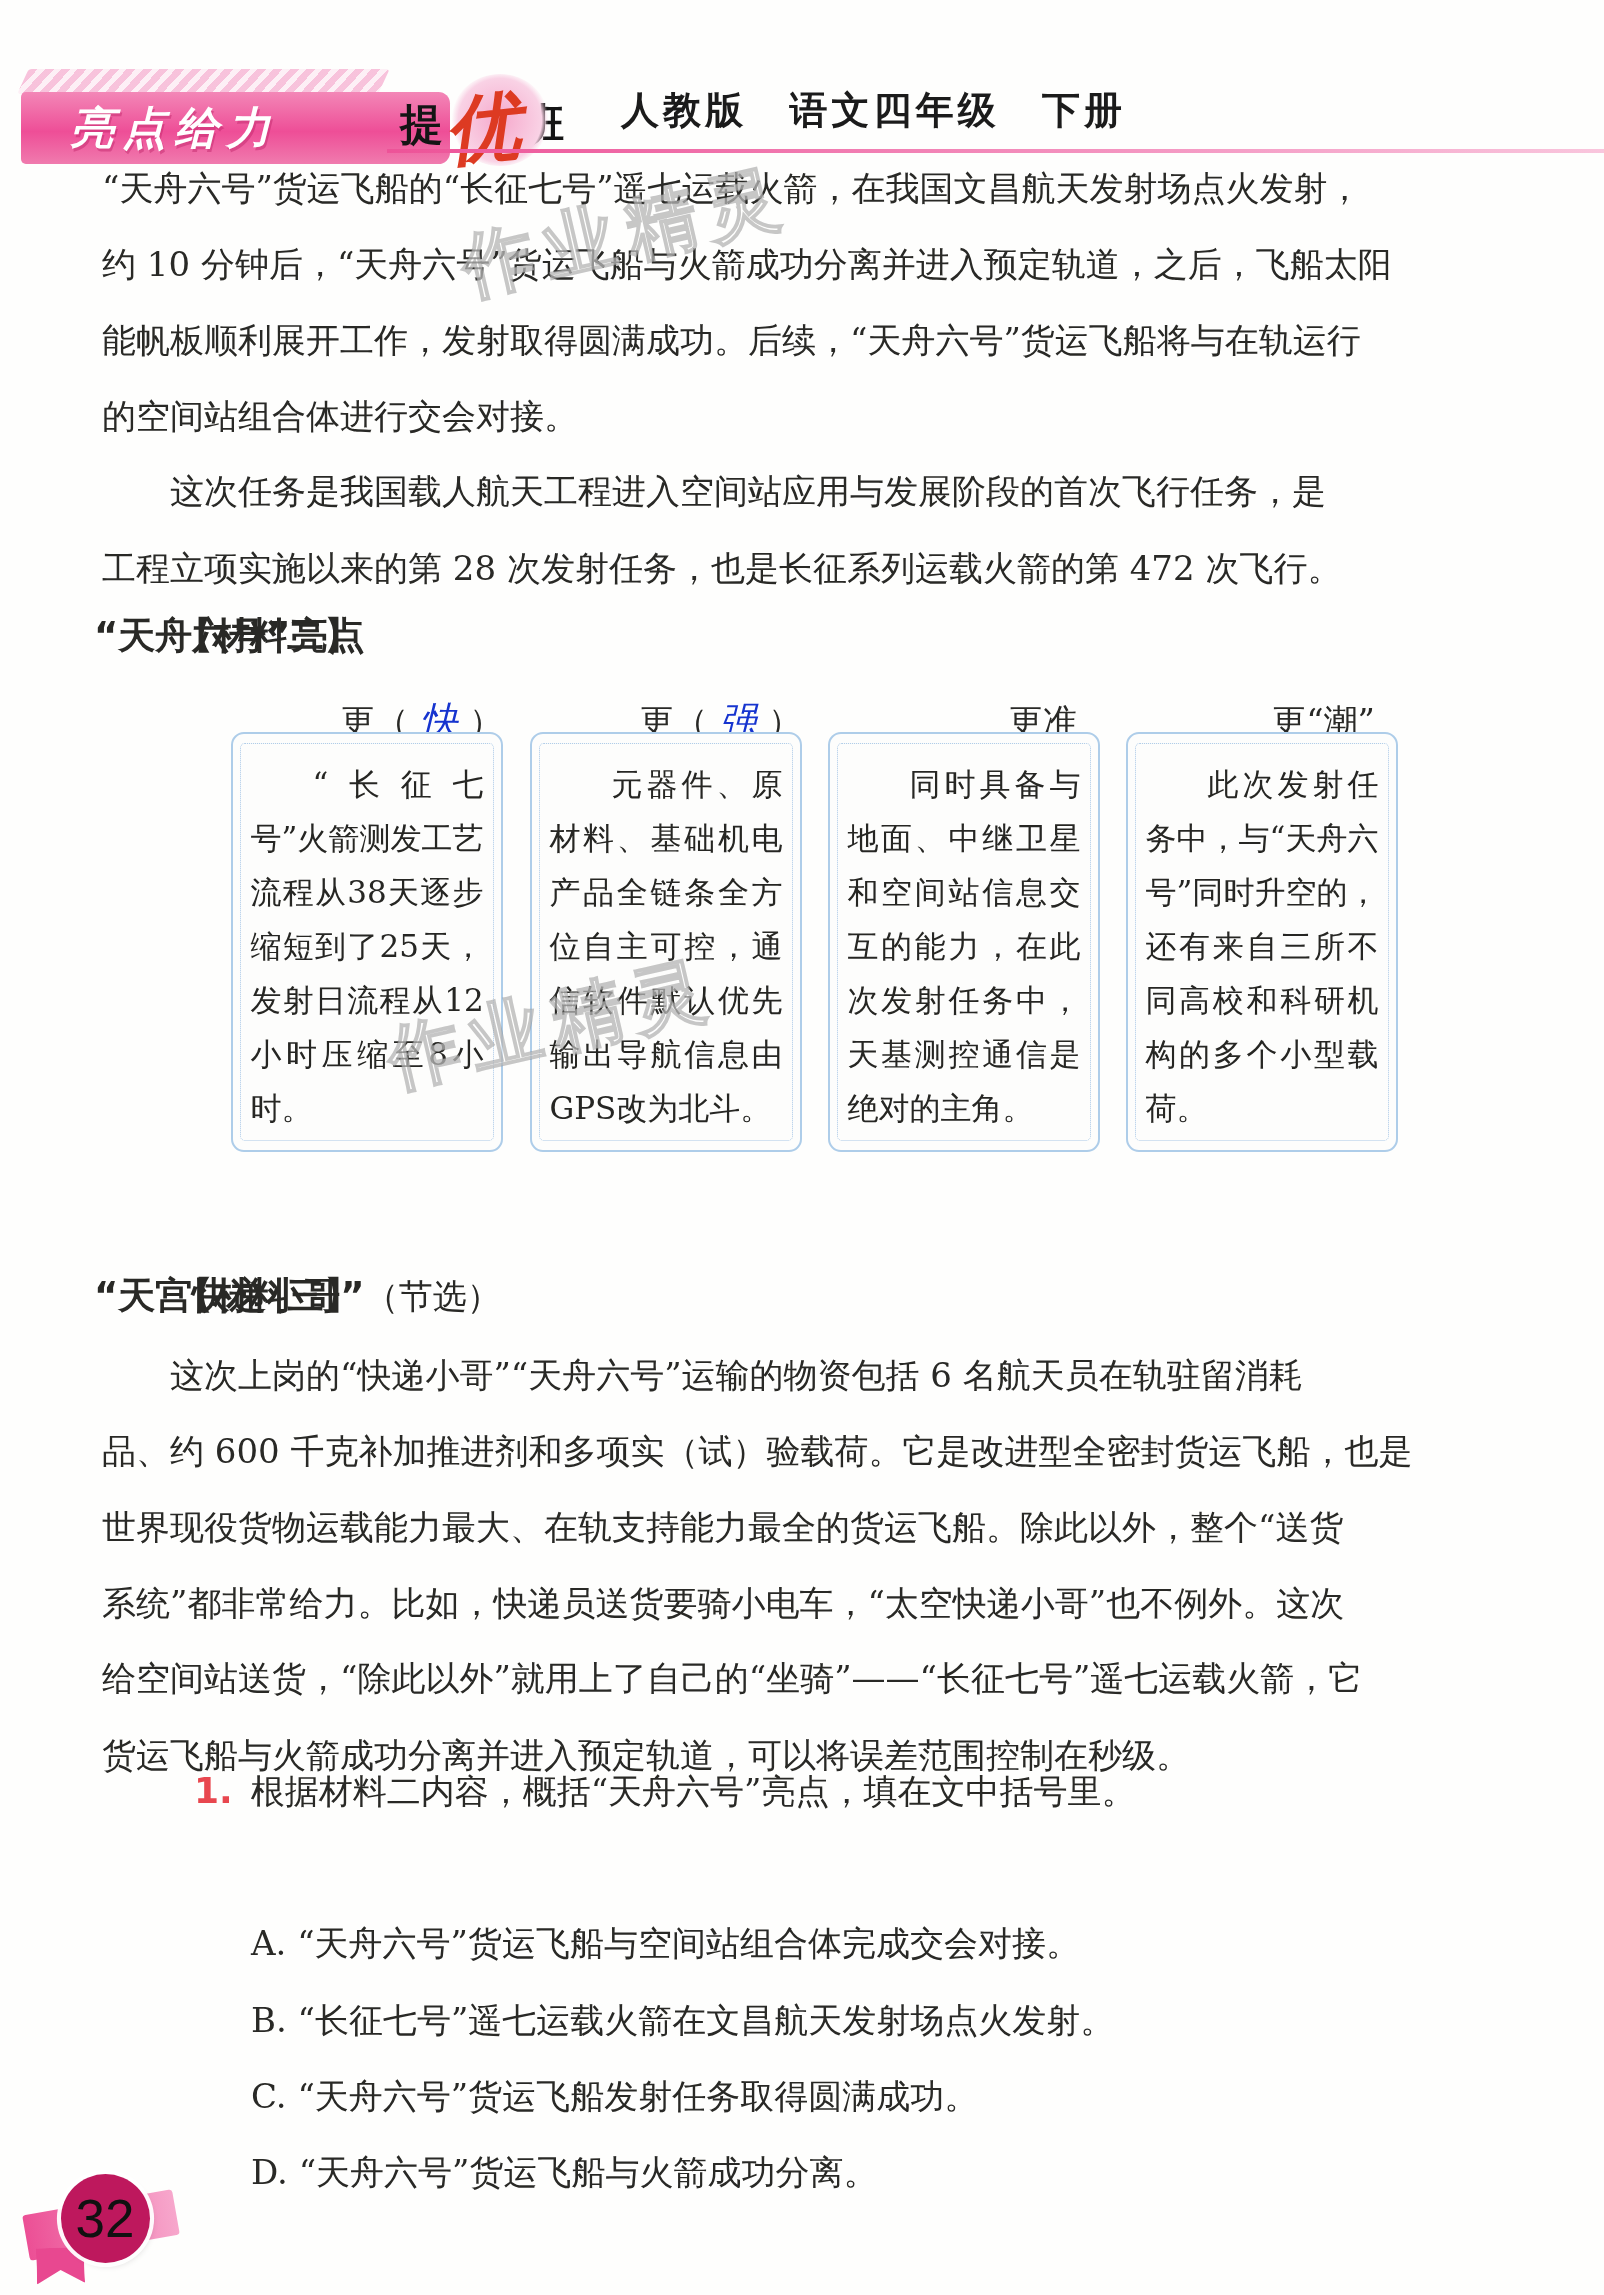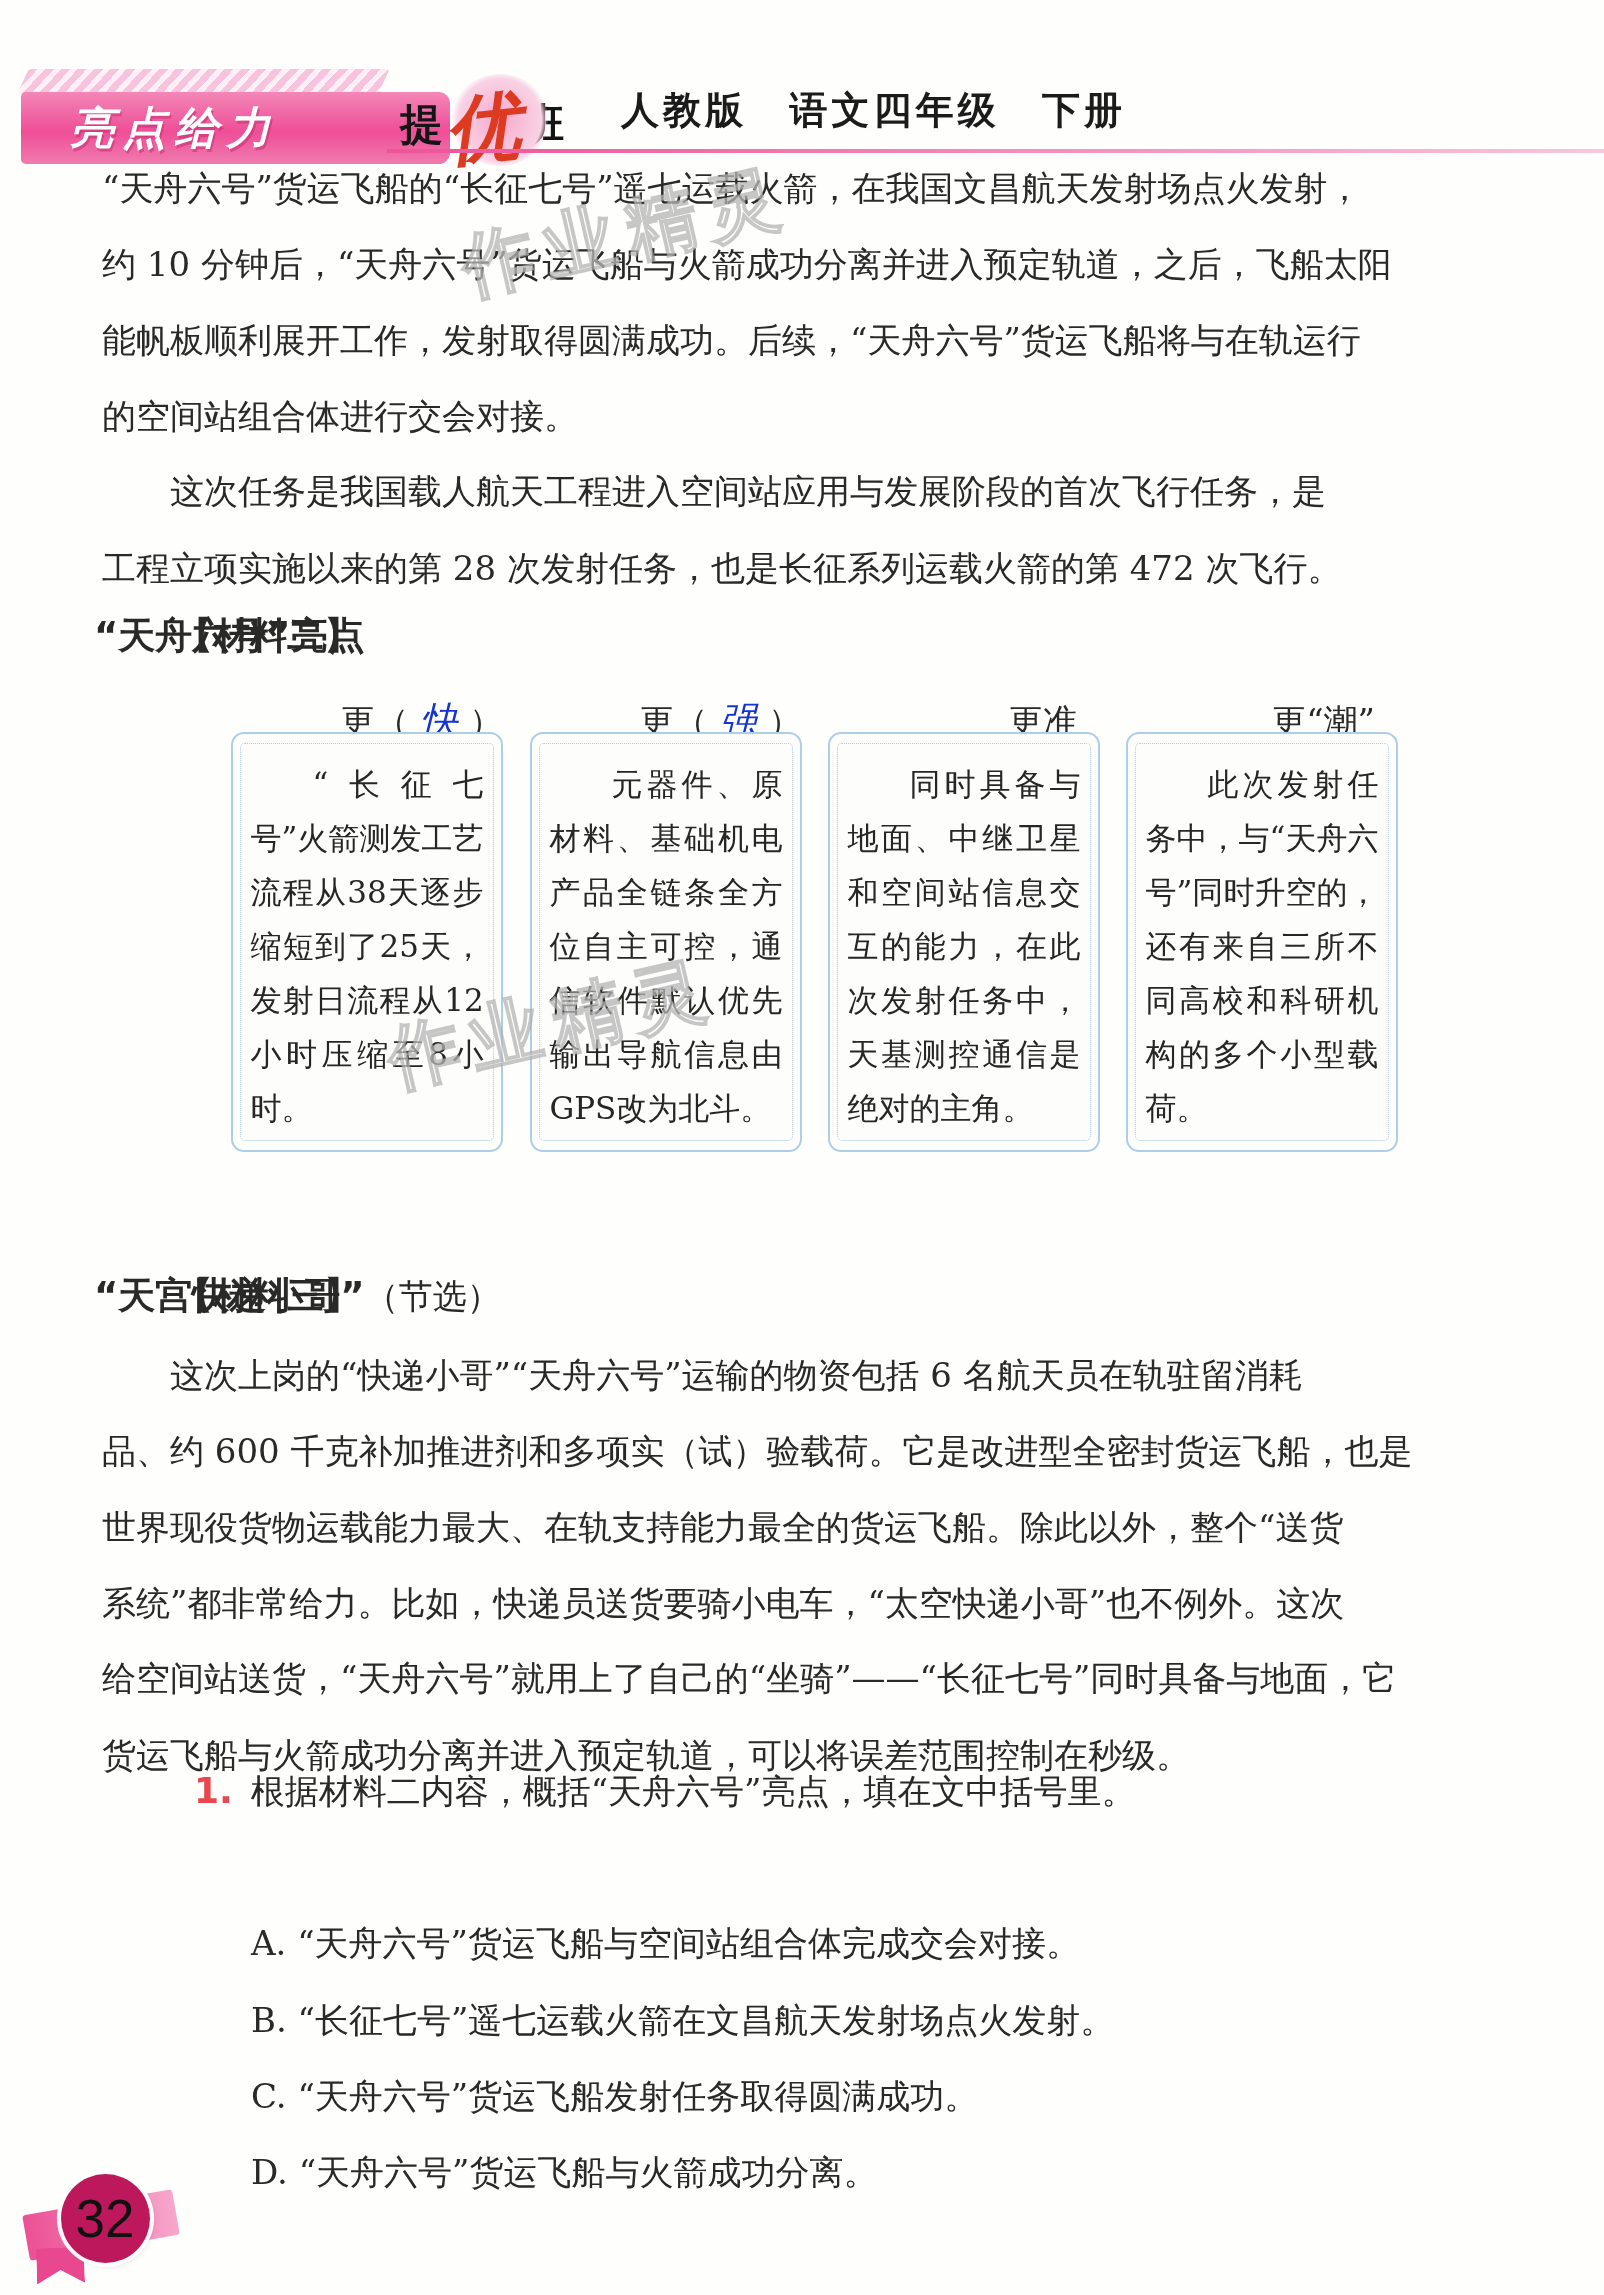--- a/index.html
+++ b/index.html
@@ -181,21 +181,21 @@
 
   <div class="heading-row" style="top:1258px">
     <span class="mat-label">【材料三】</span>
     <span class="mat-title">“天宫快递小哥”</span><span class="mat-title-suffix">（节选）</span>
   </div>
 
   <div class="bline" style="top:1337px">　　这次上岗的“快递小哥”“天舟六号”运输的物资包括 6 名航天员在轨驻留消耗</div>
   <div class="bline" style="top:1413px">品、约 600 千克补加推进剂和多项实（试）验载荷。它是改进型全密封货运飞船，也是</div>
   <div class="bline" style="top:1489px">世界现役货物运载能力最大、在轨支持能力最全的货运飞船。除此以外，整个“送货</div>
   <div class="bline" style="top:1565px">系统”都非常给力。比如，快递员送货要骑小电车，“太空快递小哥”也不例外。这次</div>
-  <div class="bline" style="top:1640px">给空间站送货，“天舟六号”就用上了自己的“坐骑”——“长征七号”同时具备与地面，它</div>
+  <div class="bline" style="top:1640px">给空间站送货，“除此以外”就用上了自己的“坐骑”——“长征七号”遥七运载火箭，它</div>
   <div class="bline" style="top:1717px">货运飞船与火箭成功分离并进入预定轨道，可以将误差范围控制在秒级。</div>
 
   <div class="bline" style="top:1753px">
     <span class="qnum">1.</span><span class="qtext">根据材料二内容，概括“天舟六号”亮点，填在文中括号里。</span>
   </div>
   <div class="bline opt-line" style="top:1905px">A. “天舟六号”货运飞船与空间站组合体完成交会对接。</div>
   <div class="bline opt-line" style="top:1982px">B. “长征七号”遥七运载火箭在文昌航天发射场点火发射。</div>
   <div class="bline opt-line" style="top:2058px">C. “天舟六号”货运飞船发射任务取得圆满成功。</div>
   <div class="bline opt-line" style="top:2134px">D. “天舟六号”货运飞船与火箭成功分离。</div>
 

